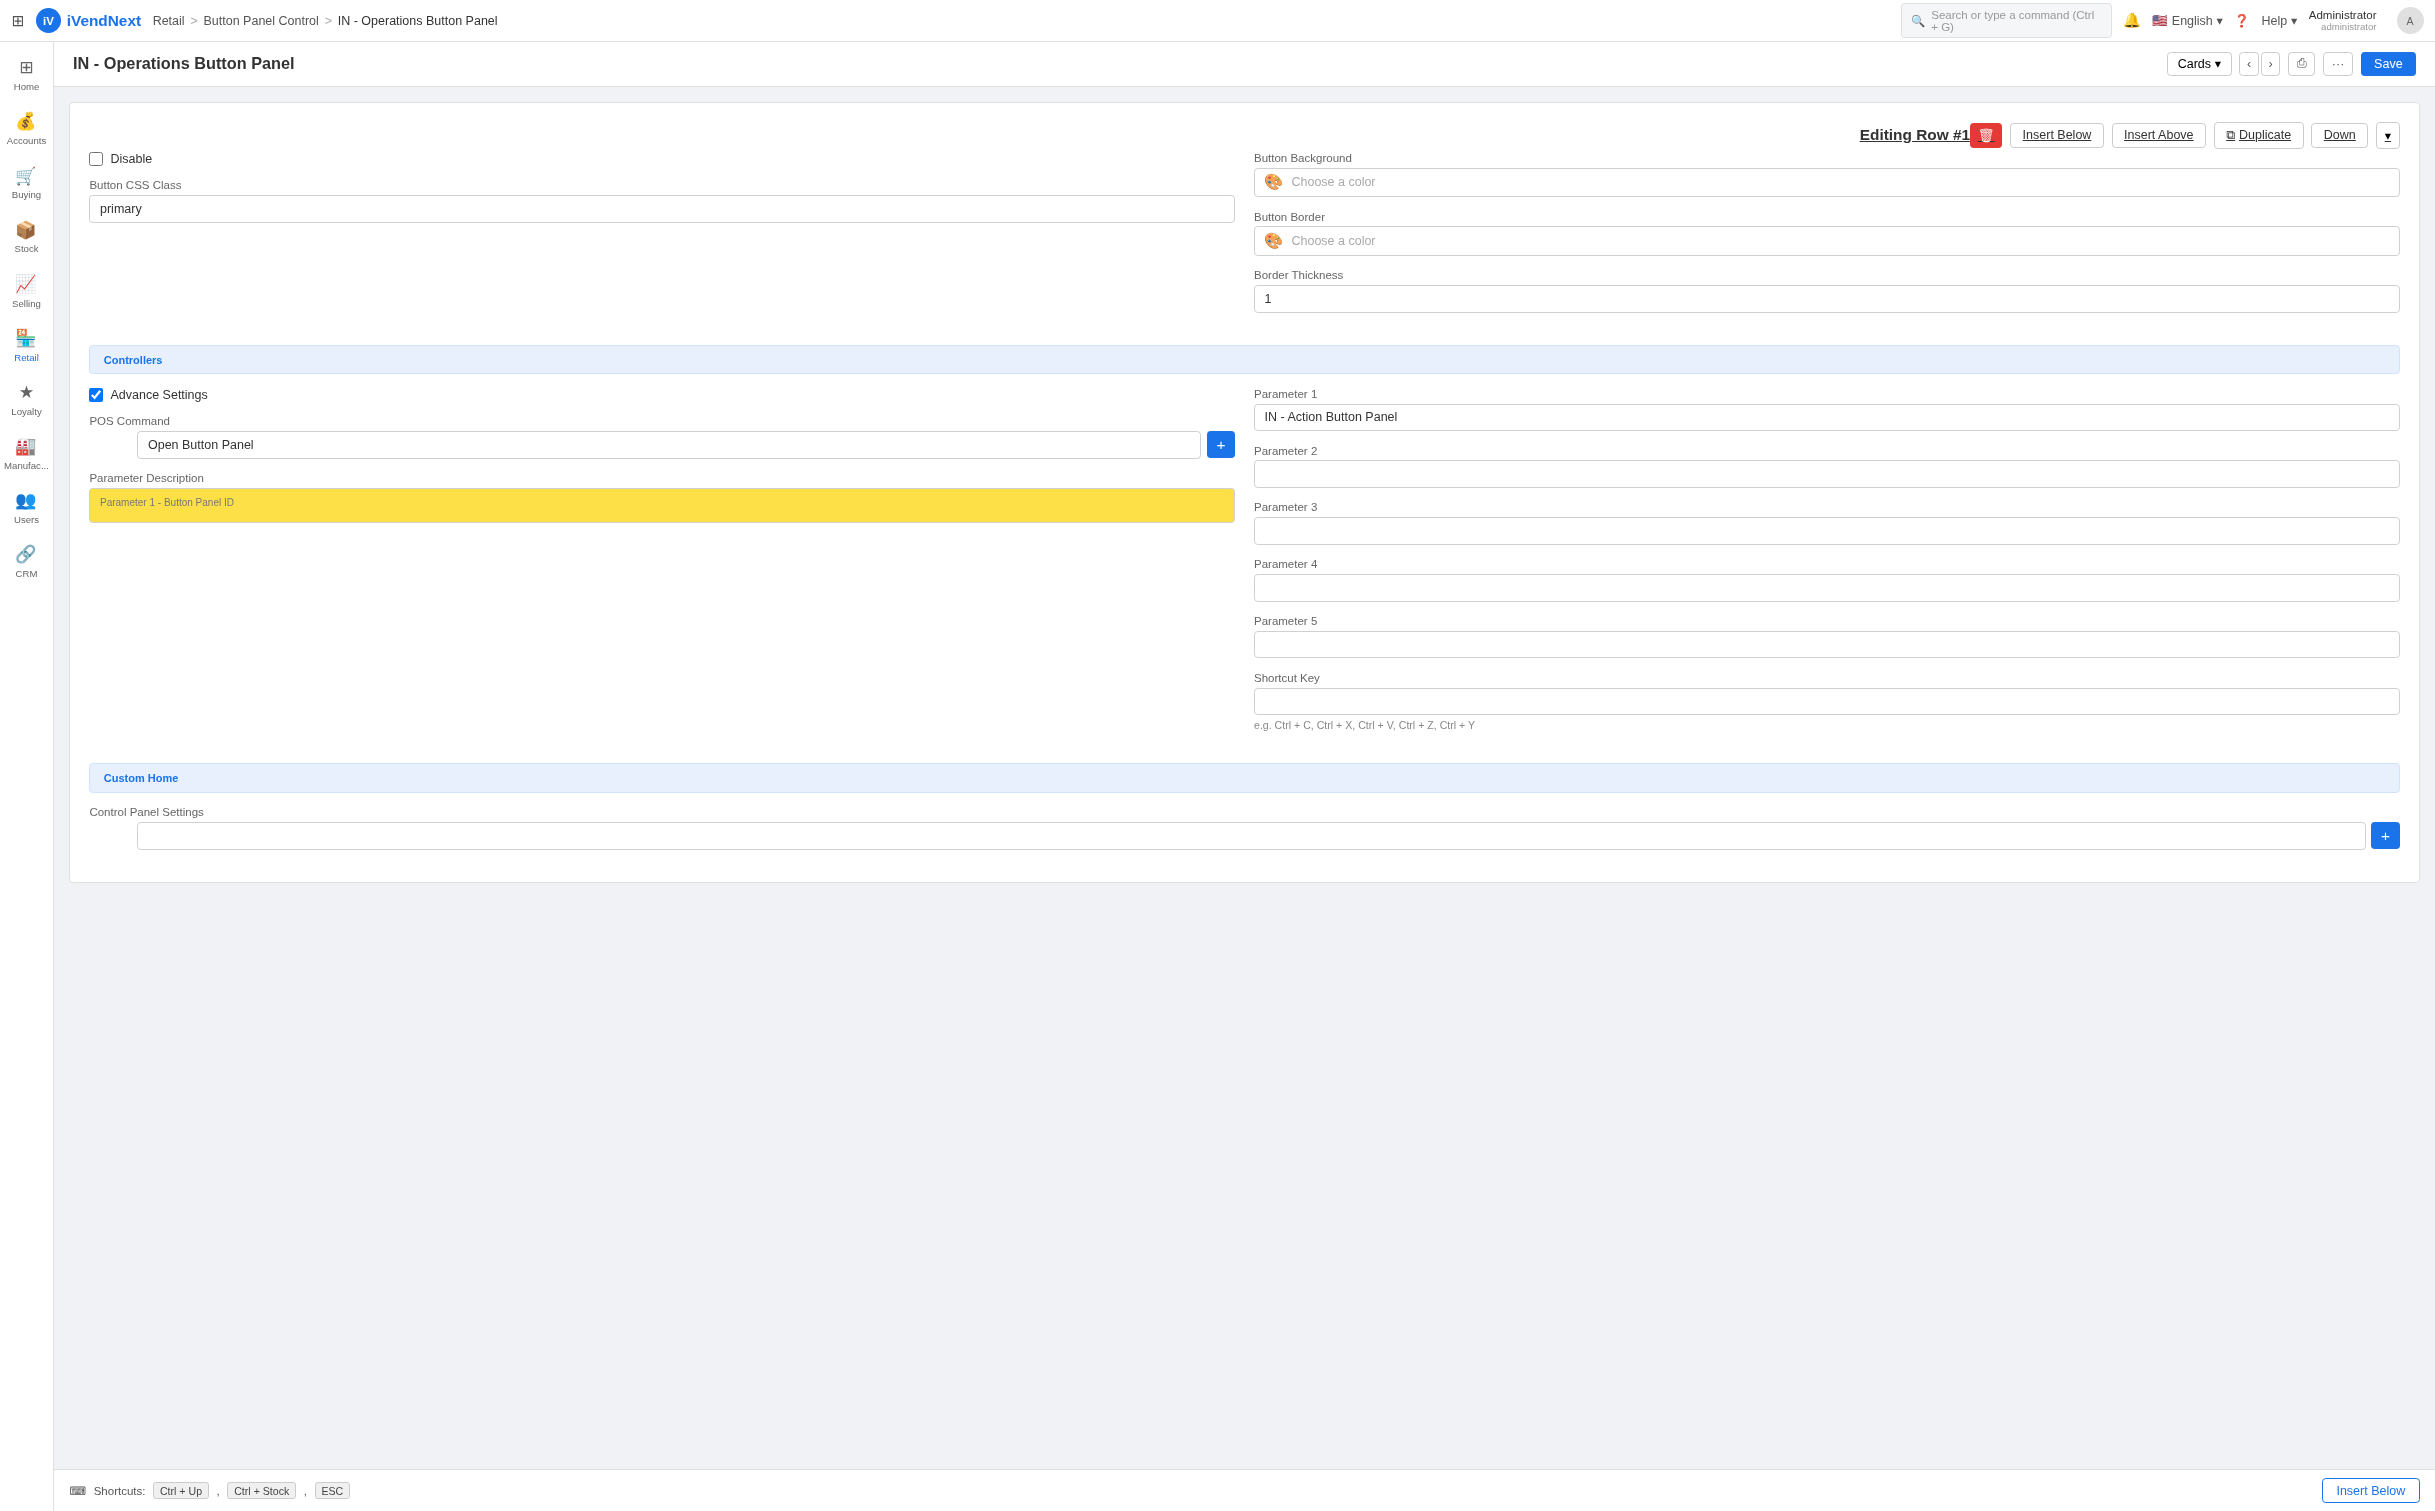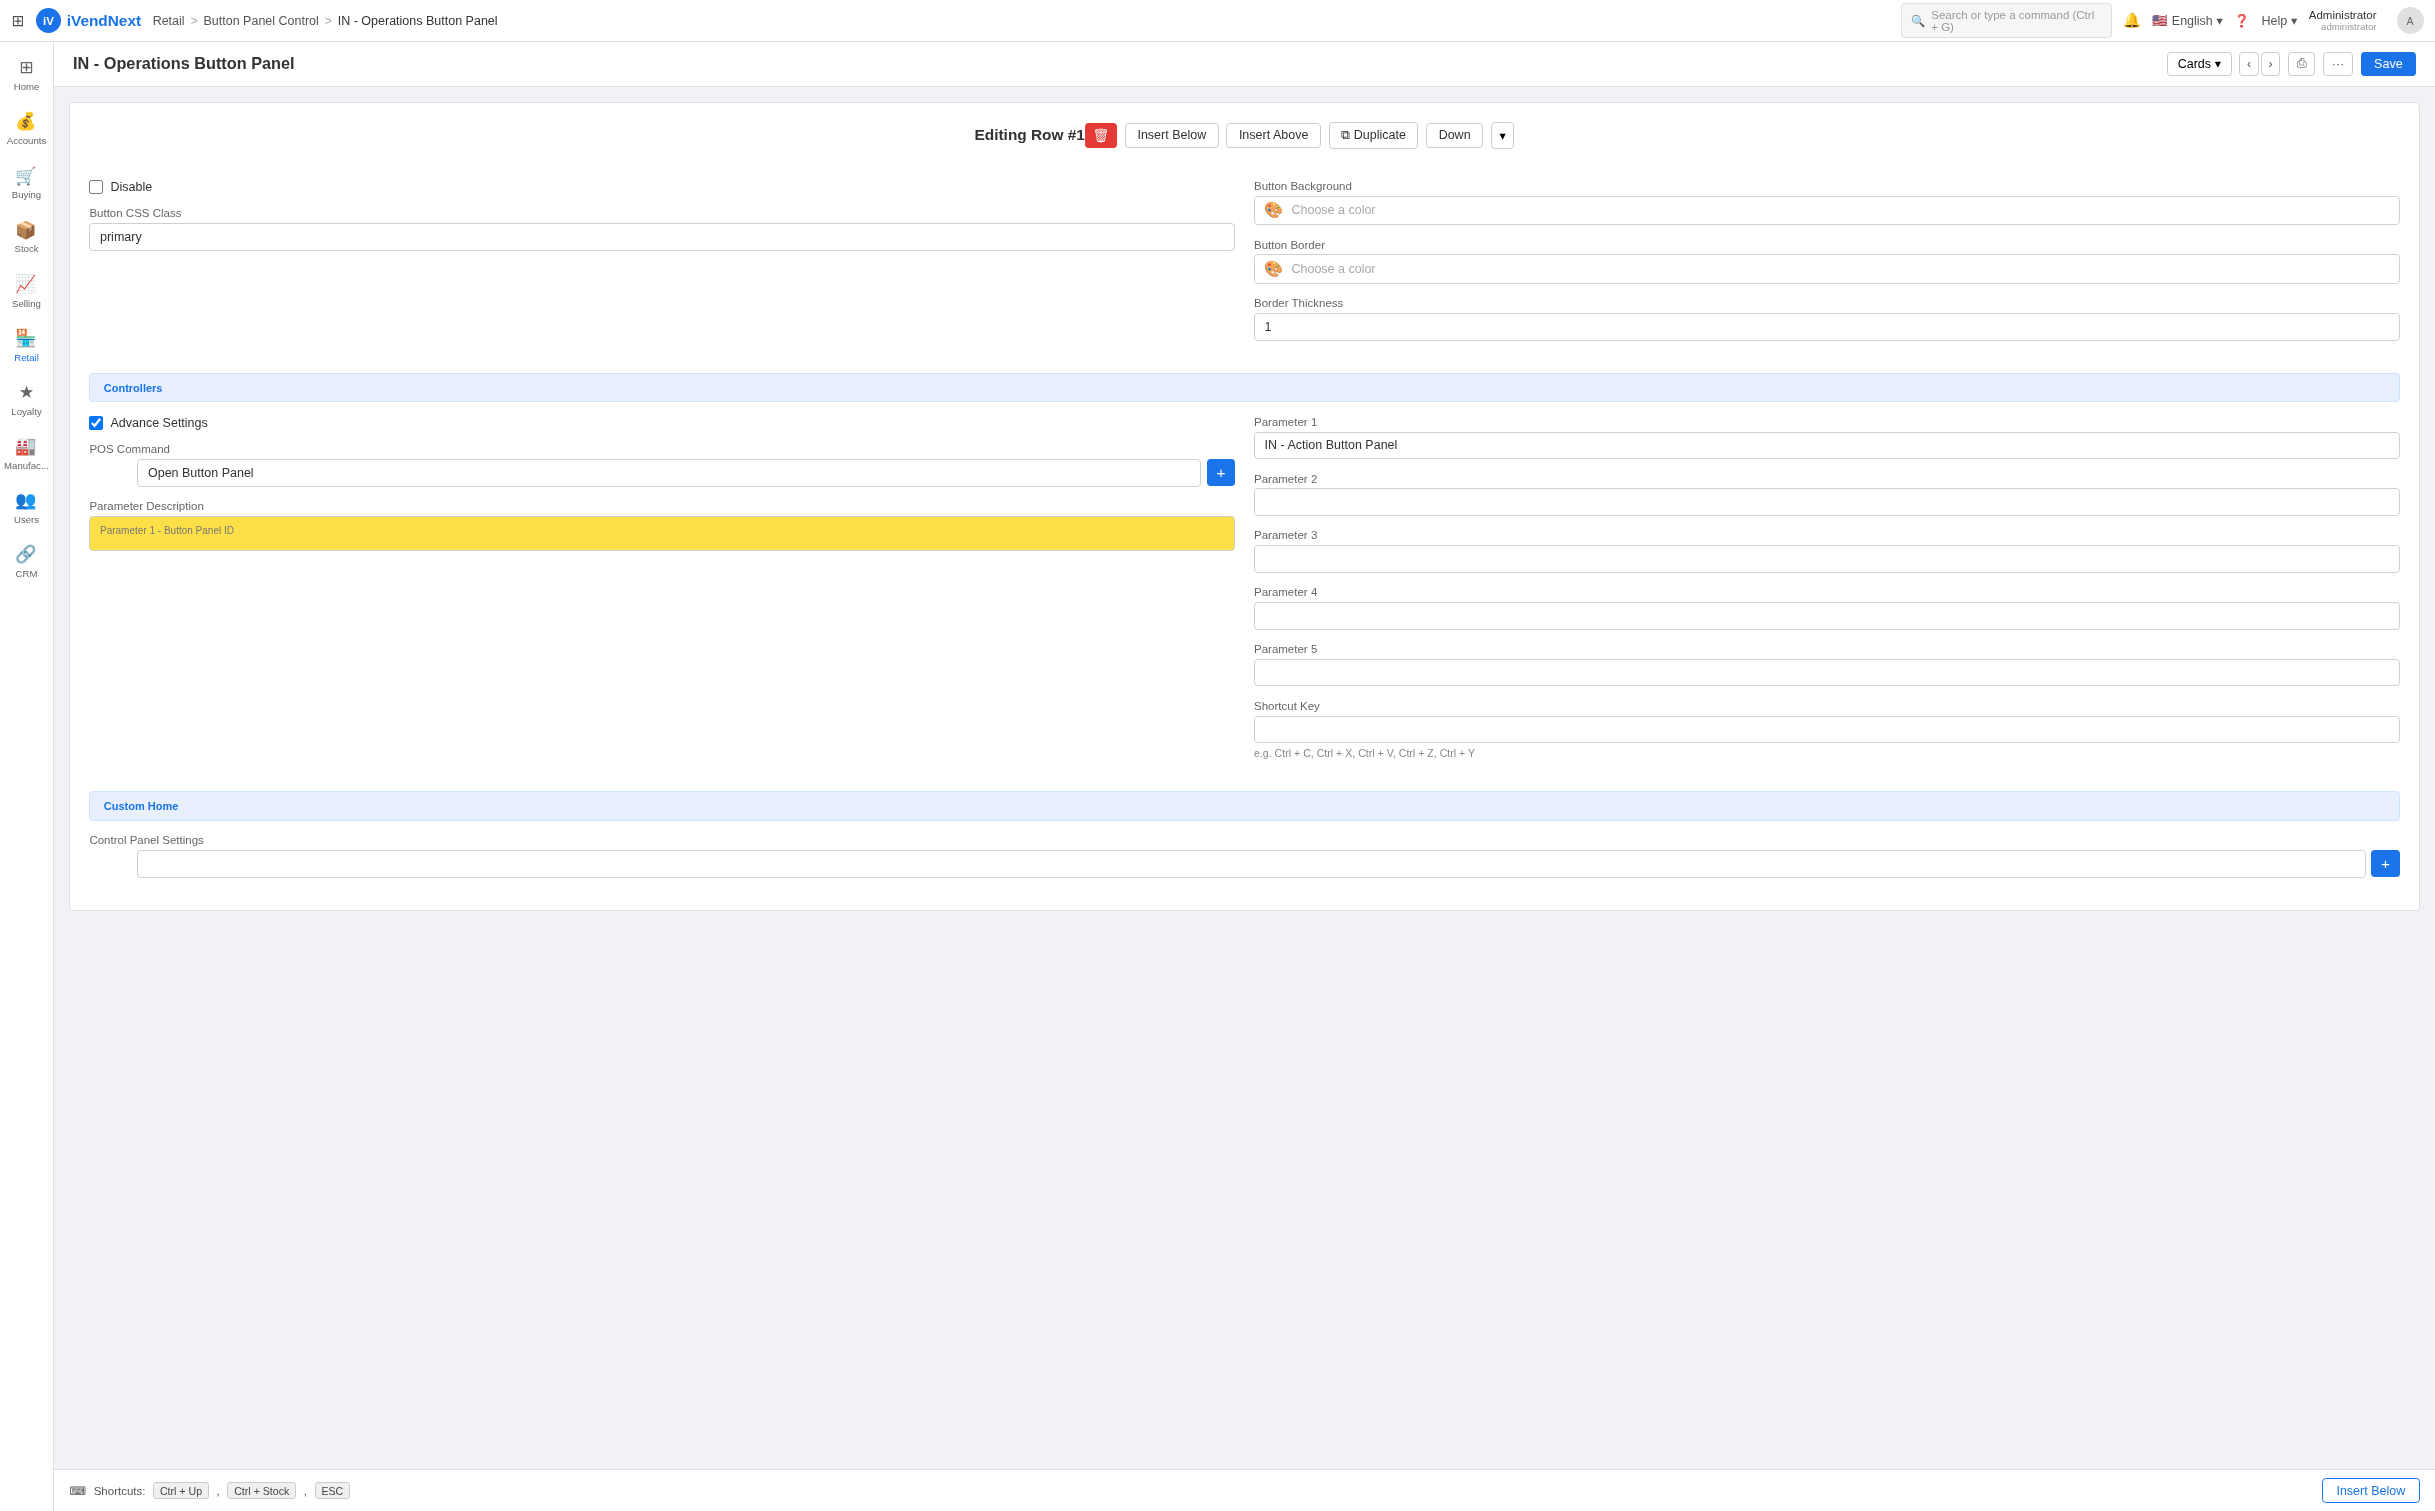--- a/index.html
+++ b/index.html
@@ -100,22 +100,23 @@
     .form-card {
       background: #fff;
       border: 1px solid #e0e0e0;
       border-radius: 3.8px;
       padding: 19px;
     }
 
     .row-header {
       display: flex;
       align-items: center;
-      justify-content: center;
-      margin-bottom: 31px;
+      justify-content: flex-end;
+      margin-bottom: 3px;
+      text-decoration: underline;
     }
     .row-title { font-size: 15.4px; font-weight: 600; color: #333; }
     .row-actions { display: flex; align-items: center; gap: 7.7px; }
 
     .delete-btn {
       background: #e53935;
       border: none;
       border-radius: 3.8px;
       padding: 4.8px 7.7px;
       cursor: pointer;

